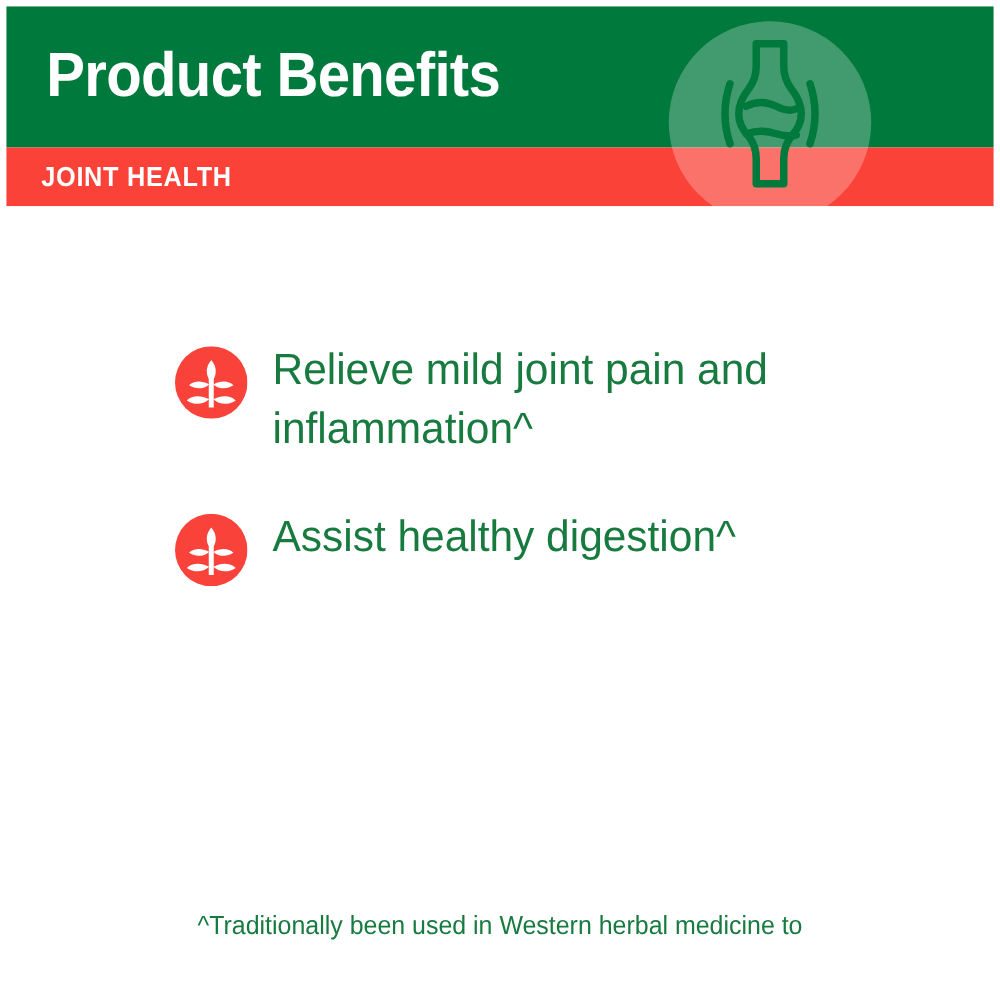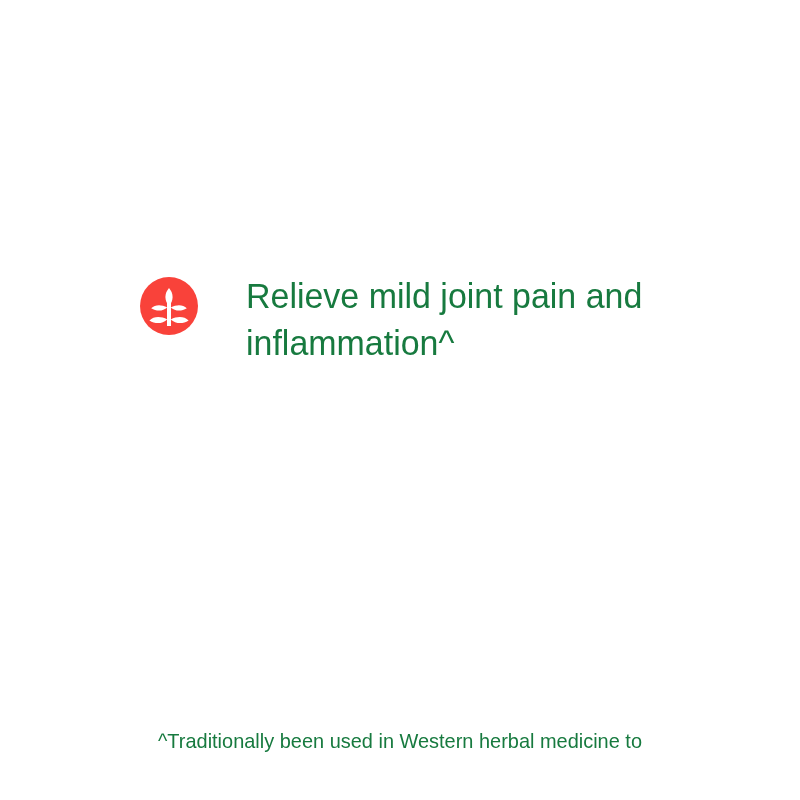--- a/index.html
+++ b/index.html
@@ -97,21 +97,20 @@
     position: absolute;
     left: 140px;
     top: 272px;
     width: 620px;
   }
   .benefit-row {
     position: relative;
     display: flex;
     align-items: flex-start;
     margin-bottom: 40px;
-    gap: 28px;
   }
   .benefit-row:last-child { margin-bottom: 0; }
 
   .bullet-icon {
     flex: 0 0 auto;
     width: 58px;
     height: 58px;
     margin-top: 5px;
     margin-right: 20px;
   }
@@ -140,37 +139,73 @@
     line-height: 28px;
     white-space: nowrap;
     transform: scaleX(0.95);
   }
 </style>
 </head>
 <body>
 
 <div id="page">
 
+  <div id="header-block">
+
+    <div id="header-green"></div>
+    <div id="header-red"></div>
+
+    <div id="watermark-circle"></div>
+
+    <svg id="joint-icon" viewBox="0 0 82 128">
+      <g fill="none" stroke="#00793C" stroke-width="6" stroke-linejoin="round" stroke-linecap="round">
+        <path d="M30 8 L52 8 L52 26 Q52 36 58 44 Q66 54 66 64 Q66 74 58 82 Q52 90 52 100 L52 120 L30 120 L30 100 Q30 90 24 82 Q16 74 16 64 Q16 54 24 44 Q30 36 30 26 Z"></path>
+        <path d="M22 58 Q34 52 46 58 Q56 63 62 60"></path>
+        <path d="M22 80 Q34 76 46 80 Q56 83 62 81"></path>
+      </g>
+      <g fill="none" stroke="#00793C" stroke-width="6" stroke-linecap="round">
+        <path d="M9 40 Q1 64 9 88"></path>
+        <path d="M73 40 Q81 64 73 88"></path>
+      </g>
+    </svg>
+
+    <div id="page-title">Product Benefits</div>
+    <div id="subtitle">JOINT HEALTH</div>
+  </div>
 
   <div id="benefits-list">
 
     <div class="benefit-row">
       <svg class="bullet-icon" viewBox="0 0 58 58">
         <circle cx="29" cy="29" r="29" fill="#F9423A"></circle>
         <g fill="#ffffff">
           <path d="M29 11 C24.2 16.5 24.2 23.5 29 29 C33.8 23.5 33.8 16.5 29 11 Z"></path>
           <path d="M27.3 30.5 C21.3 27.3 15.2 27.4 11.2 31.2 C16.6 34.7 22.9 34.3 27.3 30.5 Z"></path>
           <path d="M30.7 30.5 C36.7 27.3 42.8 27.4 46.8 31.2 C41.4 34.7 35.1 34.3 30.7 30.5 Z"></path>
           <path d="M27.3 42.4 C20.6 39 13.8 39.2 9.4 43.4 C15.4 47.4 22.4 46.8 27.3 42.4 Z"></path>
           <path d="M30.7 42.4 C37.4 39 44.2 39.2 48.6 43.4 C42.6 47.4 35.6 46.8 30.7 42.4 Z"></path>
           <path d="M27 26 h4 v23 h-4 Z"></path>
         </g>
       </svg>
       <div class="benefit-text">Relieve mild joint pain and inflammation^</div>
     </div>
 
 
+    <div class="benefit-row">
+      <svg class="bullet-icon" viewBox="0 0 58 58">
+        <circle cx="29" cy="29" r="29" fill="#F9423A"></circle>
+        <g fill="#ffffff">
+          <path d="M29 11 C24.2 16.5 24.2 23.5 29 29 C33.8 23.5 33.8 16.5 29 11 Z"></path>
+          <path d="M27.3 30.5 C21.3 27.3 15.2 27.4 11.2 31.2 C16.6 34.7 22.9 34.3 27.3 30.5 Z"></path>
+          <path d="M30.7 30.5 C36.7 27.3 42.8 27.4 46.8 31.2 C41.4 34.7 35.1 34.3 30.7 30.5 Z"></path>
+          <path d="M27.3 42.4 C20.6 39 13.8 39.2 9.4 43.4 C15.4 47.4 22.4 46.8 27.3 42.4 Z"></path>
+          <path d="M30.7 42.4 C37.4 39 44.2 39.2 48.6 43.4 C42.6 47.4 35.6 46.8 30.7 42.4 Z"></path>
+          <path d="M27 26 h4 v23 h-4 Z"></path>
+        </g>
+      </svg>
+      <div class="benefit-text">Assist healthy digestion^</div>
+    </div>
 
   </div>
 
   <div id="footnote">^Traditionally been used in Western herbal medicine to</div>
 
 </div>
 
 </body></html>

